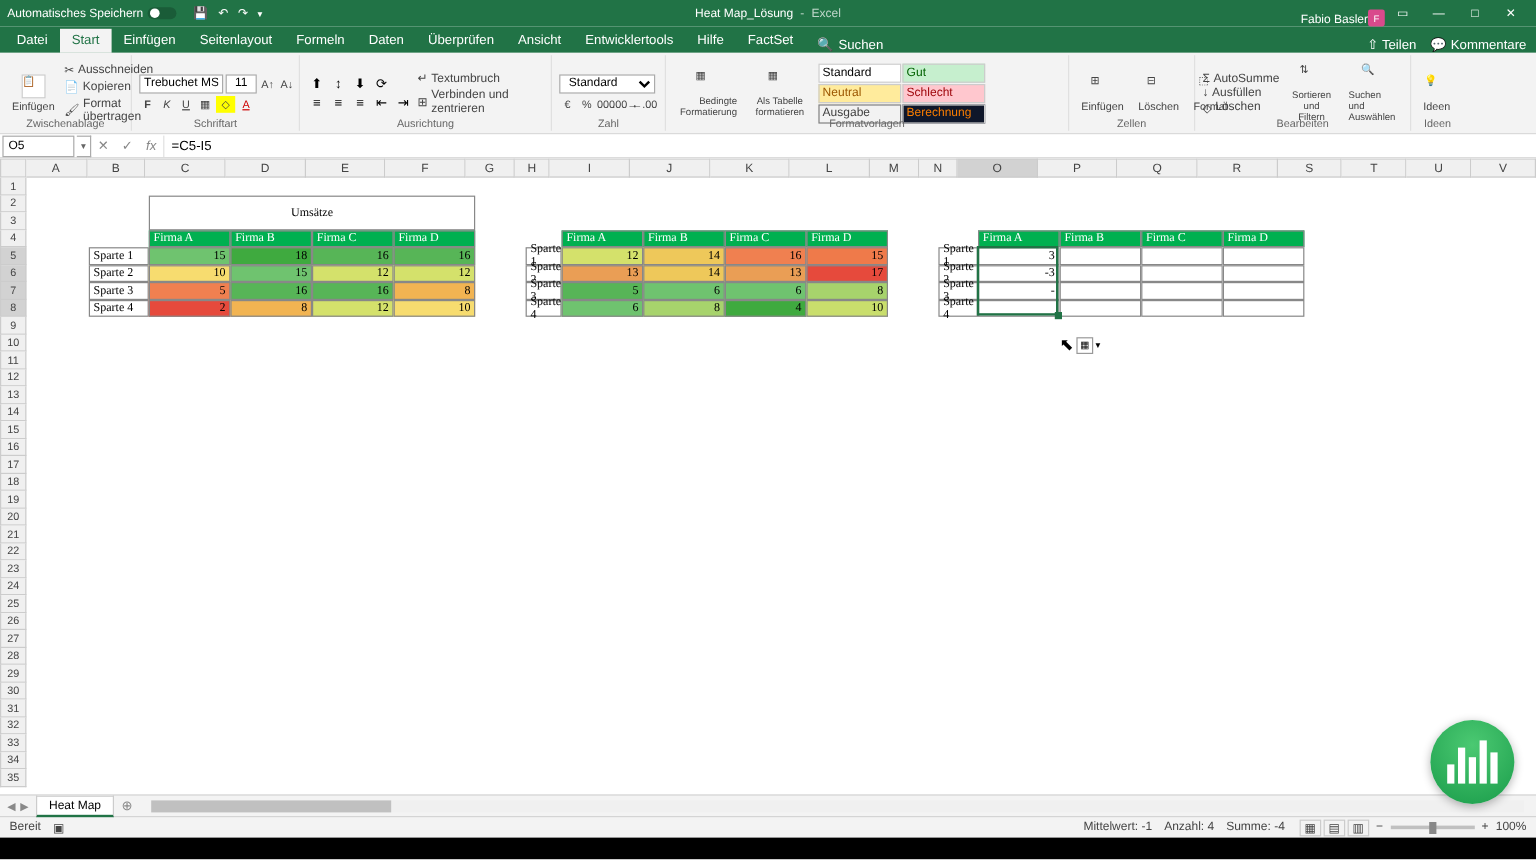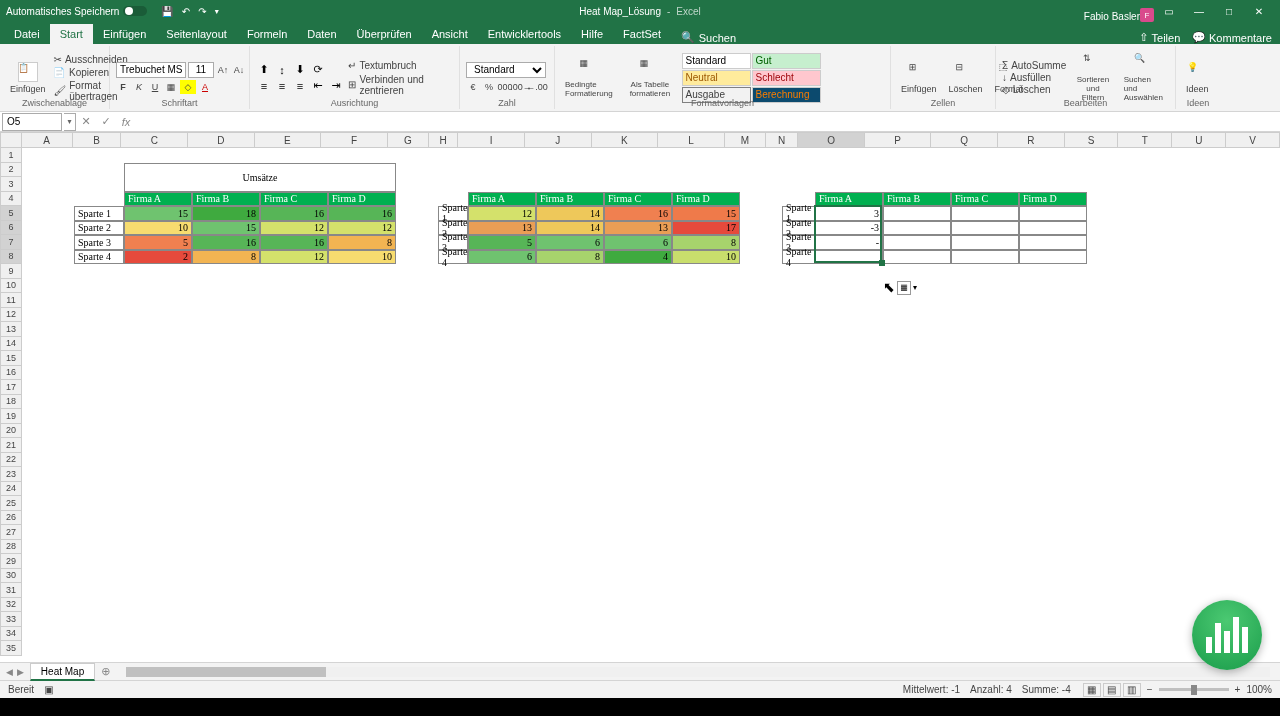--- a/index.html
+++ b/index.html
@@ -45,21 +45,21 @@
 .text-item { display: flex; align-items: center; gap: 3px; cursor: pointer; padding: 1px 0; }
 .num-fmt { display: flex; flex-direction: column; gap: 2px; }
 .num-select { width: 80px; height: 16px; border: 1px solid #ababab; background: #fff; font-size: 10px; padding: 0 3px; }
 .style-gallery { display: flex; flex-wrap: wrap; width: 214px; gap: 1px; }
 .style-cell { width: 69px; height: 16px; border: 1px solid #ccc; font-size: 10px; padding: 1px 3px; display: flex; align-items: center; }
 .style-standard { background: #fff; color: #000; }
 .style-gut { background: #c6efce; color: #006100; }
 .style-neutral { background: #ffeb9c; color: #9c5700; }
 .style-schlecht { background: #ffc7ce; color: #9c0006; }
 .style-ausgabe { background: #f2f2f2; color: #3f3f3f; border: 1px solid #808080; }
-.style-berechnung { background: #0c4a6e; color: #fa7d00; }
+.style-berechnung { background: #0f172a; color: #fa7d00; }
 .edit-col { display: flex; flex-direction: column; gap: 1px; font-size: 10px; color: #444; }
 .edit-item { display: flex; align-items: center; gap: 3px; cursor: pointer; }
 
 
 .fbar-row { height: 20px; display: flex; align-items: center; border-bottom: 1px solid #d4d4d4; background: #fff; }
 .namebox { width: 60px; height: 18px; border: 1px solid #ababab; margin: 0 2px; font-size: 10px; padding: 0 4px; display: flex; align-items: center; }
 .namebox-dd { width: 12px; cursor: pointer; border: 1px solid #ababab; border-left: none; height: 18px; display: flex; align-items: center; justify-content: center; font-size: 8px; color: #666; }
 .fb-btn { width: 18px; height: 18px; display: flex; align-items: center; justify-content: center; color: #888; font-size: 11px; margin: 0 1px; }
 .formula-input { flex: 1; height: 18px; border-left: 1px solid #e0e0e0; padding: 0 6px; font-size: 11px; display: flex; align-items: center; }
 
@@ -266,21 +266,21 @@
           <div class="mini-btn">←.00</div>
         </div>
       </div>
     </div>
     <div class="group-label">Zahl</div>
   </div>
   <div class="ribbon-group" style="width:336px">
     <div class="group-content">
       <div class="btn-lg">
           <div class="btn-lg-icon">▦</div>
-          <span style="font-size:8px;max-width:52px;text-align:left">Bedingte Formatierung</span>
+          <span style="font-size:8px;max-width:52px;text-align:right">Bedingte Formatierung</span>
         </div>
       <div class="btn-lg">
           <div class="btn-lg-icon">▦</div>
           <span style="font-size:8px;max-width:50px;text-align:center">Als Tabelle formatieren</span>
         </div>
       <div class="style-gallery">
         <div class="style-cell style-standard">Standard</div>
         <div class="style-cell style-gut">Gut</div>
         <div class="style-cell style-neutral">Neutral</div>
         <div class="style-cell style-schlecht">Schlecht</div>
@@ -346,20 +346,21 @@
 </div>
 
 <div class="fbar-row">
   <div class="namebox">O5</div>
   <div class="namebox-dd">▾</div>
   <div class="fb-btn">✕</div>
   <div class="fb-btn">✓</div>
   <div class="fb-btn">
       <i>fx</i>
     </div>
+  <div class="formula-input">=C5-I5</div>
 </div>
 
 <div class="grid-area">
   <div class="col-headers" id="colheaders">
       <div class="rowcol-corner"></div>
       <div class="col-h" style="width: 52px;">A</div>
       <div class="col-h" style="width: 50px;">B</div>
       <div class="col-h" style="width: 68px;">C</div>
       <div class="col-h" style="width: 68px;">D</div>
       <div class="col-h" style="width: 68px;">E</div>

